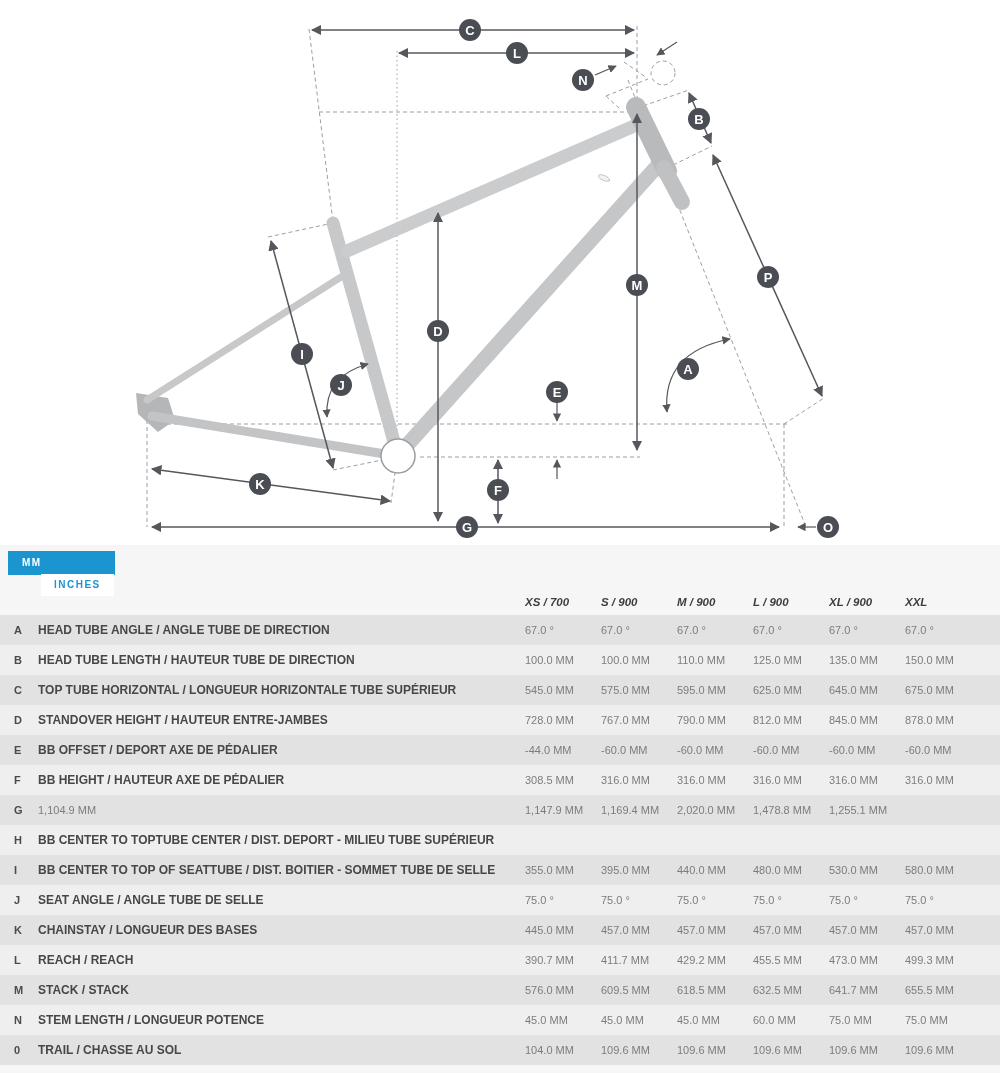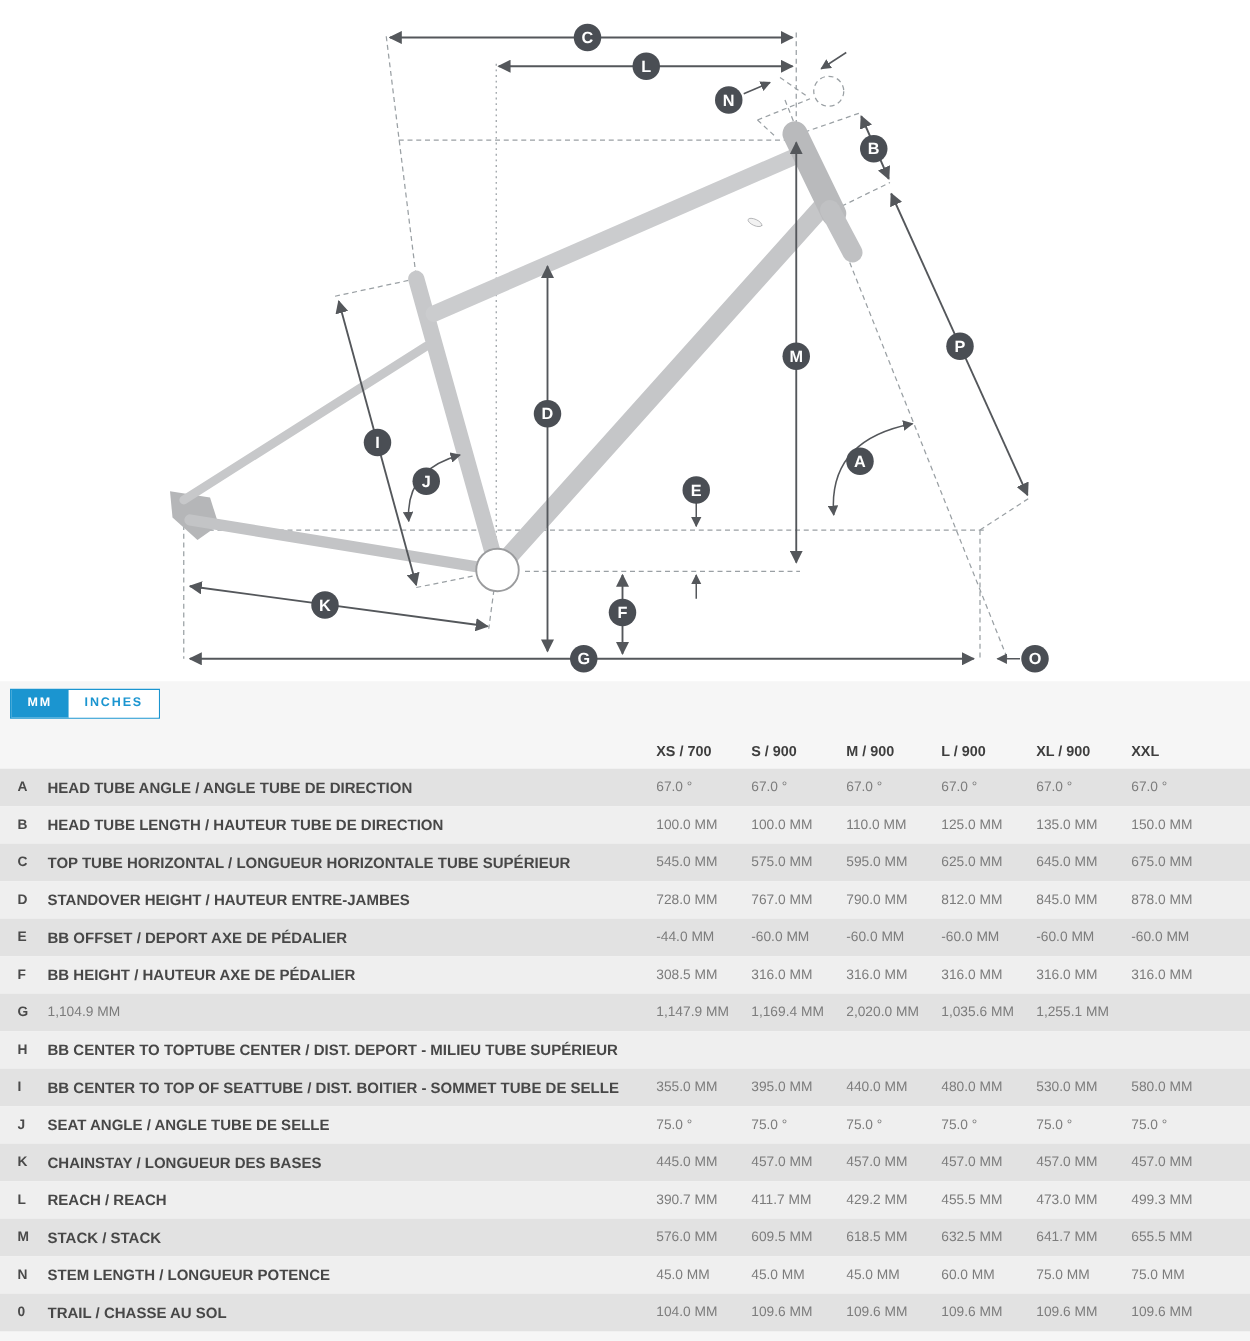--- a/index.html
+++ b/index.html
@@ -13,35 +13,35 @@
   
   .dash { stroke:#9aa0a4; stroke-width:1; fill:none; stroke-dasharray:4 3; }
   .dot  { stroke:#9aa0a4; stroke-width:1; fill:none; stroke-dasharray:1.5 3; }
   .dim  { stroke:#54575b; stroke-width:1.5; fill:none; }
   .thin { stroke-width:1.2; }
   .tube { stroke-linecap:round; fill:none; }
   .badge-letter { fill:#ffffff; font:bold 13px "Liberation Sans",sans-serif; text-anchor:middle; }
 
   
   .specs { position:absolute; top:545px; left:0; width:1000px; height:528px; background:#f6f6f6; }
-  .toggle { display:inline-flex; border:1px solid #1b95d0; margin:6px 0 0 8px; height:22px; background:#fff; }
+  .toggle { display:inline-flex; border:1px solid #1b95d0; margin:6px 0 0 8px; height:22px; background:#fff;flex-direction:column; }
   .tbtn { font-size:10px; font-weight:bold; letter-spacing:1.5px; padding:0 13px; line-height:22px; cursor:pointer; }
   .tbtn.mm { background:#1b95d0; color:#ffffff; }
-  .tbtn.inches { background:#ffffff; color:#1b95d0; }
+  .tbtn.inches { background:#ffffff; color:#1b95d0;margin-left:32px; }
 
   .thead, .trow { display:grid; grid-template-columns:24px 487px repeat(6,76px); padding-left:14px; align-items:center; }
   .thead { height:26px; margin-top:14px; }
   .trow { height:30px; }
   .trow.odd  { background:#e2e2e2; }
   .trow.even { background:#efefef; }
   .cell { white-space:nowrap; overflow:hidden; }
   .cell.key   { font-size:11px; font-weight:bold; color:#4a4a4a; }
   .cell.label { font-size:12px; font-weight:bold; color:#474747; }
   .cell.val   { font-size:11px; color:#7c7c7c; }
-  .cell.colhead { font-size:11.5px; font-weight:bold; color:#3e3e3e; }
+  .cell.colhead { font-size:11.5px; font-weight:bold; color:#3e3e3e;font-style:italic; }
 </style>
 </head>
 <body>
 
 <div class="diagram">
   <svg width="1000" height="545" viewBox="0 0 1000 545">
     <defs>
       <marker id="ah" viewBox="0 0 10 10" refX="9" refY="5" markerWidth="7" markerHeight="7" orient="auto-start-reverse">
         <path d="M0,0 L10,5 L0,10 z" fill="#54575b"></path>
       </marker>
@@ -244,21 +244,21 @@
         <span class="cell val">316.0 MM</span>
         <span class="cell val">316.0 MM</span>
         <span class="cell val">316.0 MM</span>
       </div>
       <div class="trow odd">
         <span class="cell key">G</span>
         <span class="cell val">1,104.9 MM</span>
         <span class="cell val">1,147.9 MM</span>
         <span class="cell val">1,169.4 MM</span>
         <span class="cell val">2,020.0 MM</span>
-        <span class="cell val">1,035.6 MM</span>
+        <span class="cell val">1,478.8 MM</span>
         <span class="cell val">1,255.1 MM</span>
       </div>
       <div class="trow even">
         <span class="cell key">H</span>
         <span class="cell label">BB CENTER TO TOPTUBE CENTER / DIST. DEPORT - MILIEU TUBE SUPÉRIEUR</span>
         <span class="cell val"></span>
         <span class="cell val"></span>
         <span class="cell val"></span>
         <span class="cell val"></span>
         <span class="cell val"></span>

